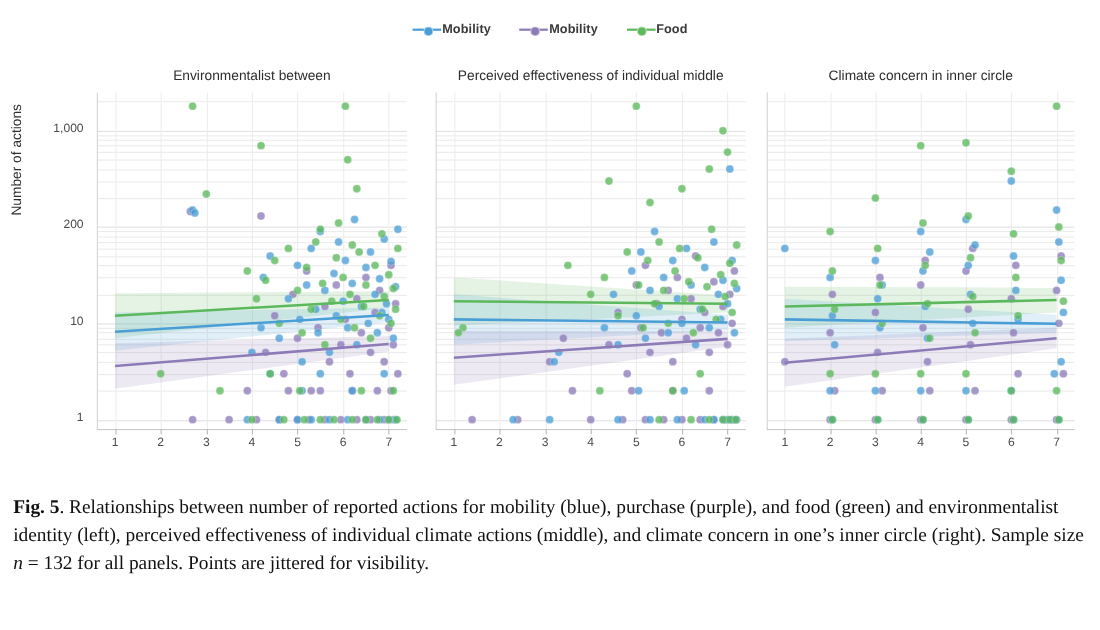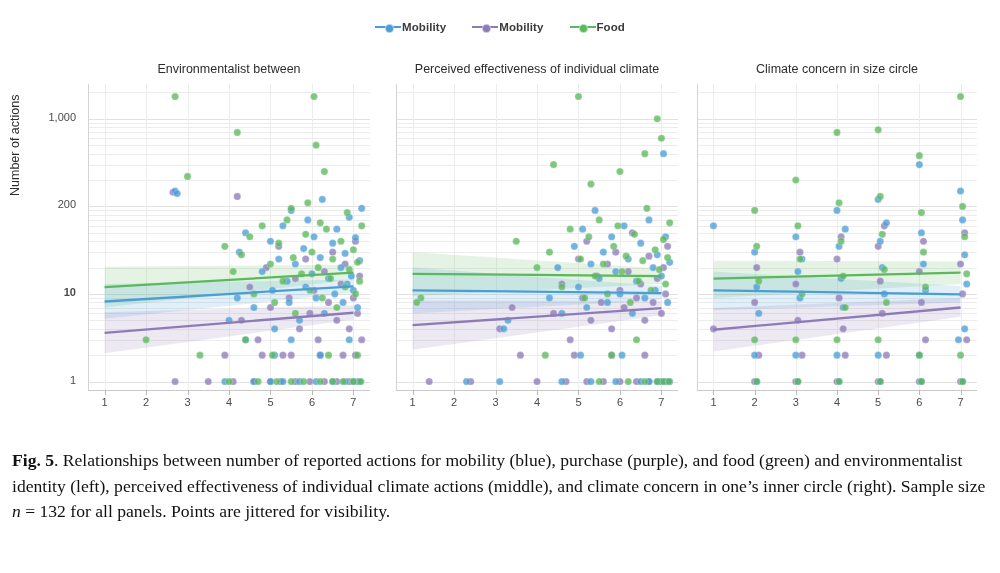--- a/index.html
+++ b/index.html
@@ -106,21 +106,21 @@
       </div>
     </div>
 
   <div id="ylabel">Number of actions</div>
 
   <div id="yticks">
       <div class="ytick" style="top: 110.843px;">1,000</div>
       <div class="ytickmark" style="top: 118.843px;"></div>
       <div class="ytick" style="top: 198.4px;">200</div>
       <div class="ytickmark" style="top: 206.4px;"></div>
-      <div class="ytick" style="top: 285.957px; font-weight: bold;">10</div>
+      <div class="ytick" style="top: 285.957px;">10</div>
       <div class="ytickmark" style="top: 293.957px;"></div>
       <div class="ytick" style="top: 373.515px;">1</div>
       <div class="ytickmark" style="top: 381.515px;"></div>
     </div>
 
   <div id="panels">
       <div class="panel-title" style="left: 88px; width: 282px;">Environmentalist between</div>
       <div class="panel" style="left: 88px; width: 282px;">
         <div class="gridline-h" style="top: 271.157px;"></div>
         <div class="gridline-h" style="top: 255.739px;"></div>
@@ -336,21 +336,21 @@
       <div class="xtickmark" style="left: 187.529px; top: 390px;"></div>
       <div class="xtick" style="left: 187.529px;">3</div>
       <div class="xtickmark" style="left: 229px; top: 390px;"></div>
       <div class="xtick" style="left: 229px;">4</div>
       <div class="xtickmark" style="left: 270.471px; top: 390px;"></div>
       <div class="xtick" style="left: 270.471px;">5</div>
       <div class="xtickmark" style="left: 311.941px; top: 390px;"></div>
       <div class="xtick" style="left: 311.941px;">6</div>
       <div class="xtickmark" style="left: 353.412px; top: 390px;"></div>
       <div class="xtick" style="left: 353.412px;">7</div>
-      <div class="panel-title" style="left: 396px; width: 282px;">Perceived effectiveness of individual climate</div>
+      <div class="panel-title" style="left: 396px; width: 282px;">Perceived effectiveness of individual middle</div>
       <div class="panel" style="left: 396px; width: 282px;">
         <div class="gridline-h" style="top: 271.157px;"></div>
         <div class="gridline-h" style="top: 255.739px;"></div>
         <div class="gridline-h" style="top: 244.8px;"></div>
         <div class="gridline-h" style="top: 236.315px;"></div>
         <div class="gridline-h" style="top: 229.382px;"></div>
         <div class="gridline-h" style="top: 223.52px;"></div>
         <div class="gridline-h" style="top: 218.443px;"></div>
         <div class="gridline-h" style="top: 213.964px;"></div>
         <div class="gridline-h" style="top: 183.6px;"></div>
@@ -534,21 +534,21 @@
       <div class="xtickmark" style="left: 495.529px; top: 390px;"></div>
       <div class="xtick" style="left: 495.529px;">3</div>
       <div class="xtickmark" style="left: 537px; top: 390px;"></div>
       <div class="xtick" style="left: 537px;">4</div>
       <div class="xtickmark" style="left: 578.471px; top: 390px;"></div>
       <div class="xtick" style="left: 578.471px;">5</div>
       <div class="xtickmark" style="left: 619.941px; top: 390px;"></div>
       <div class="xtick" style="left: 619.941px;">6</div>
       <div class="xtickmark" style="left: 661.412px; top: 390px;"></div>
       <div class="xtick" style="left: 661.412px;">7</div>
-      <div class="panel-title" style="left: 697px; width: 280px;">Climate concern in size circle</div>
+      <div class="panel-title" style="left: 697px; width: 280px;">Climate concern in inner circle</div>
       <div class="panel" style="left: 697px; width: 280px;">
         <div class="gridline-h" style="top: 271.157px;"></div>
         <div class="gridline-h" style="top: 255.739px;"></div>
         <div class="gridline-h" style="top: 244.8px;"></div>
         <div class="gridline-h" style="top: 236.315px;"></div>
         <div class="gridline-h" style="top: 229.382px;"></div>
         <div class="gridline-h" style="top: 223.52px;"></div>
         <div class="gridline-h" style="top: 218.443px;"></div>
         <div class="gridline-h" style="top: 213.964px;"></div>
         <div class="gridline-h" style="top: 183.6px;"></div>

